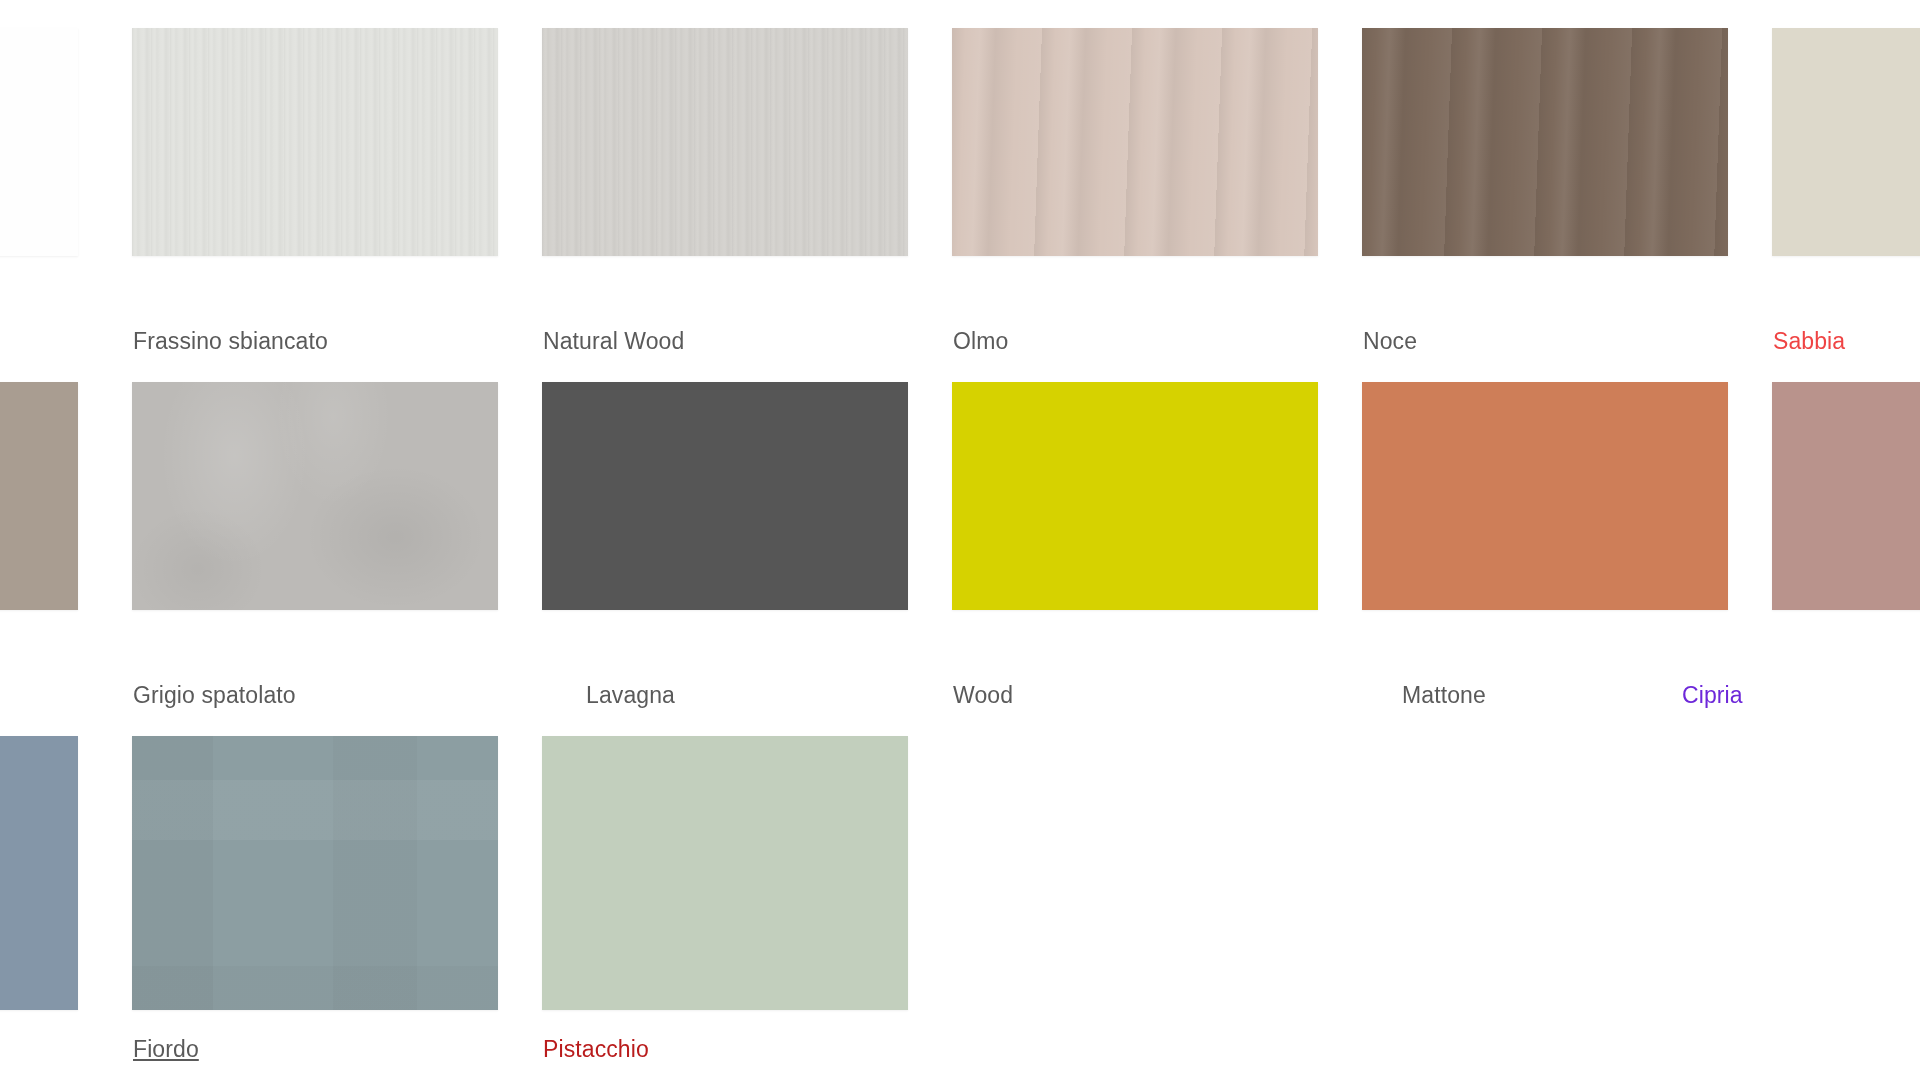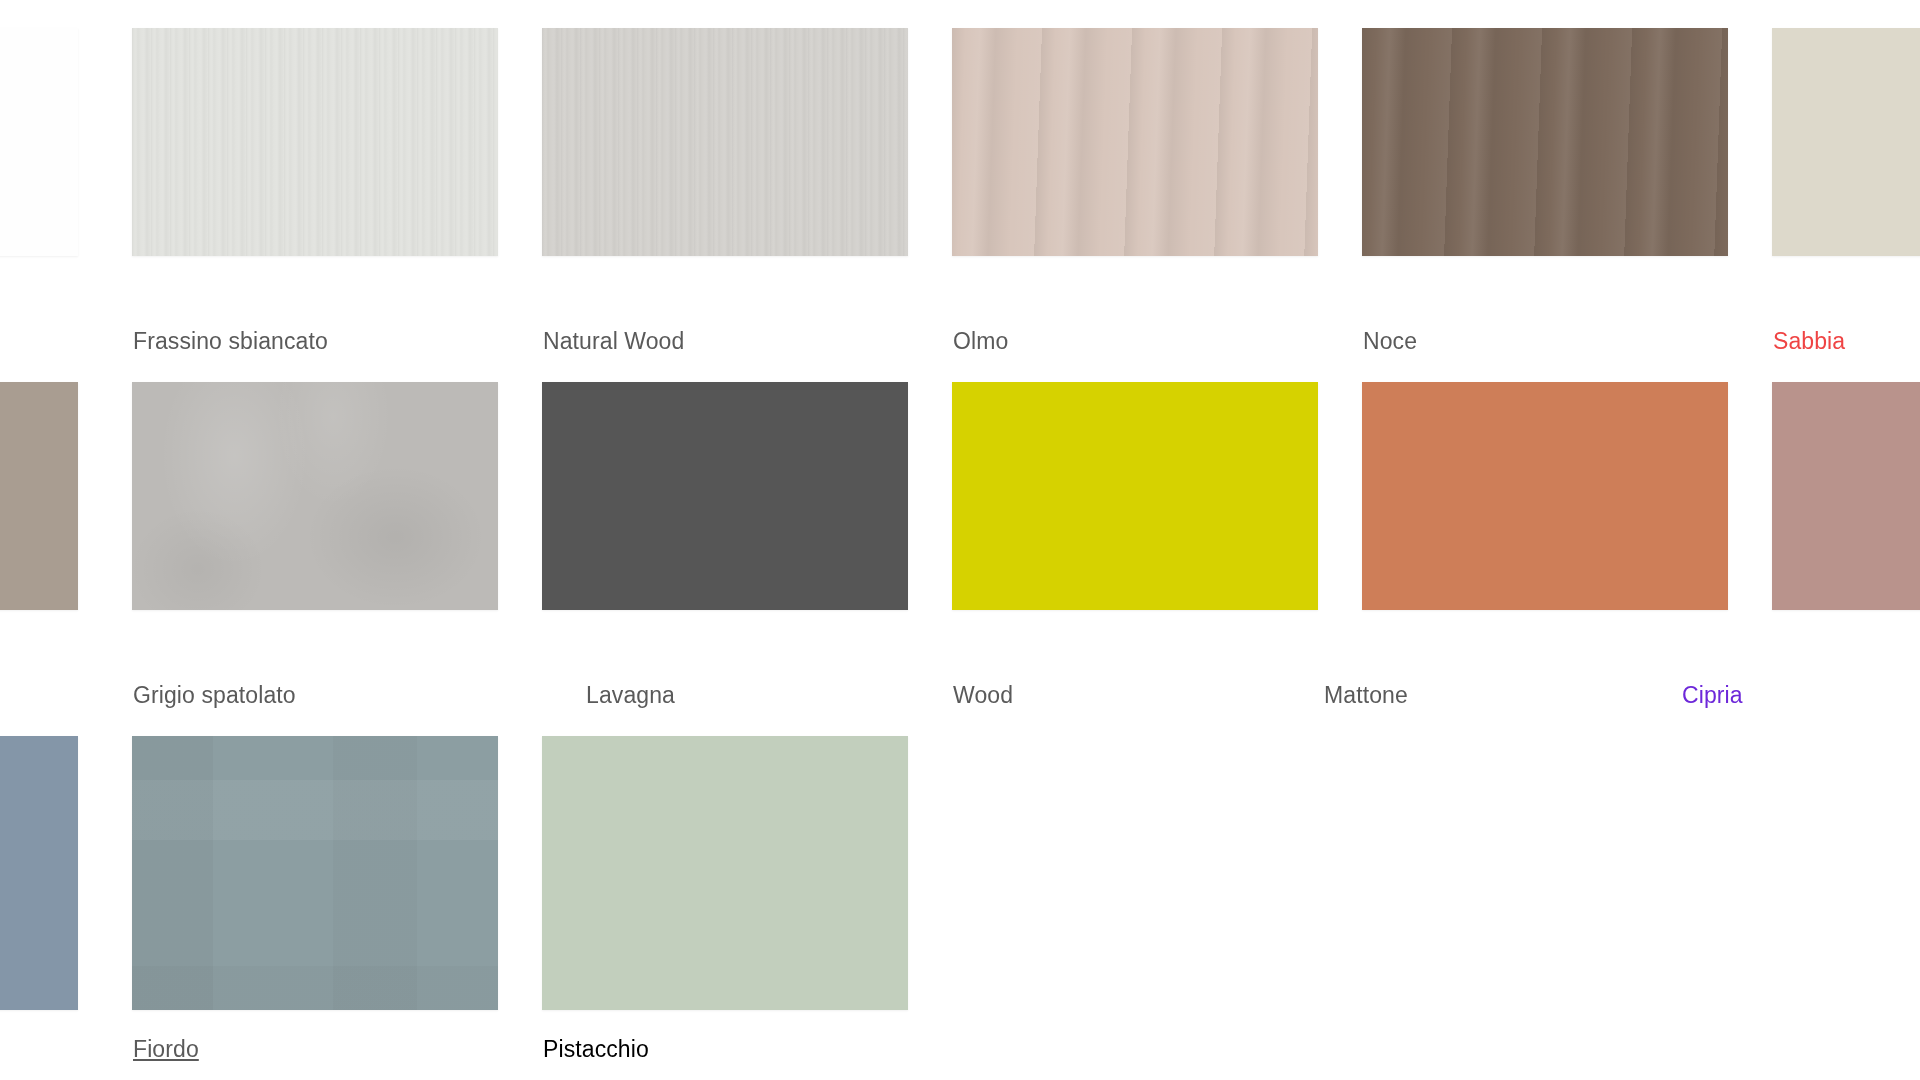--- a/index.html
+++ b/index.html
@@ -148,21 +148,21 @@
       <div class="swatch-chip" style="background: rgb(214, 210, 0);">
         <div class="tex flat"></div>
       </div>
     </div>
     <div class="swatch-label" style="left: 953px; top: 684px; color: rgb(90, 90, 90);">Wood</div>
     <div class="swatch-card" style="left: 1362px; top: 382px; width: 366px; height: 228px;">
       <div class="swatch-chip" style="background: rgb(206, 126, 88);">
         <div class="tex flat"></div>
       </div>
     </div>
-    <div class="swatch-label" style="left: 1324px; top: 684px; color: rgb(90, 90, 90);">Mattone</div>
+    <div class="swatch-label" style="left: 1402px; top: 684px; color: rgb(90, 90, 90);">Mattone</div>
     <div class="swatch-card" style="left: 1772px; top: 382px; width: 366px; height: 228px;">
       <div class="swatch-chip" style="background: rgb(185, 147, 140);">
         <div class="tex flat"></div>
       </div>
     </div>
     <div class="swatch-label" style="left: 1682px; top: 684px; color: #6d28d9;">Cipria</div>
     <div class="swatch-card" style="left: -60px; top: 736px; width: 138px; height: 274px;">
       <div class="swatch-chip" style="background: rgb(132, 150, 168);">
         <div class="tex flat"></div>
       </div>
@@ -171,14 +171,14 @@
       <div class="swatch-chip" style="background: rgb(140, 158, 162);">
         <div class="tex blockish"></div>
       </div>
     </div>
     <div class="swatch-label" style="left: 133px; top: 1038px; color: rgb(90, 90, 90); text-decoration: underline;">Fiordo</div>
     <div class="swatch-card" style="left: 542px; top: 736px; width: 366px; height: 274px;">
       <div class="swatch-chip" style="background: rgb(194, 207, 189);">
         <div class="tex flat"></div>
       </div>
     </div>
-    <div class="swatch-label" style="left: 543px; top: 1038px; color: #000000;">Pistacchio</div>
+    <div class="swatch-label" style="left: 543px; top: 1038px; color: #b91c1c;">Pistacchio</div>
   </div>
 
 </body></html>

